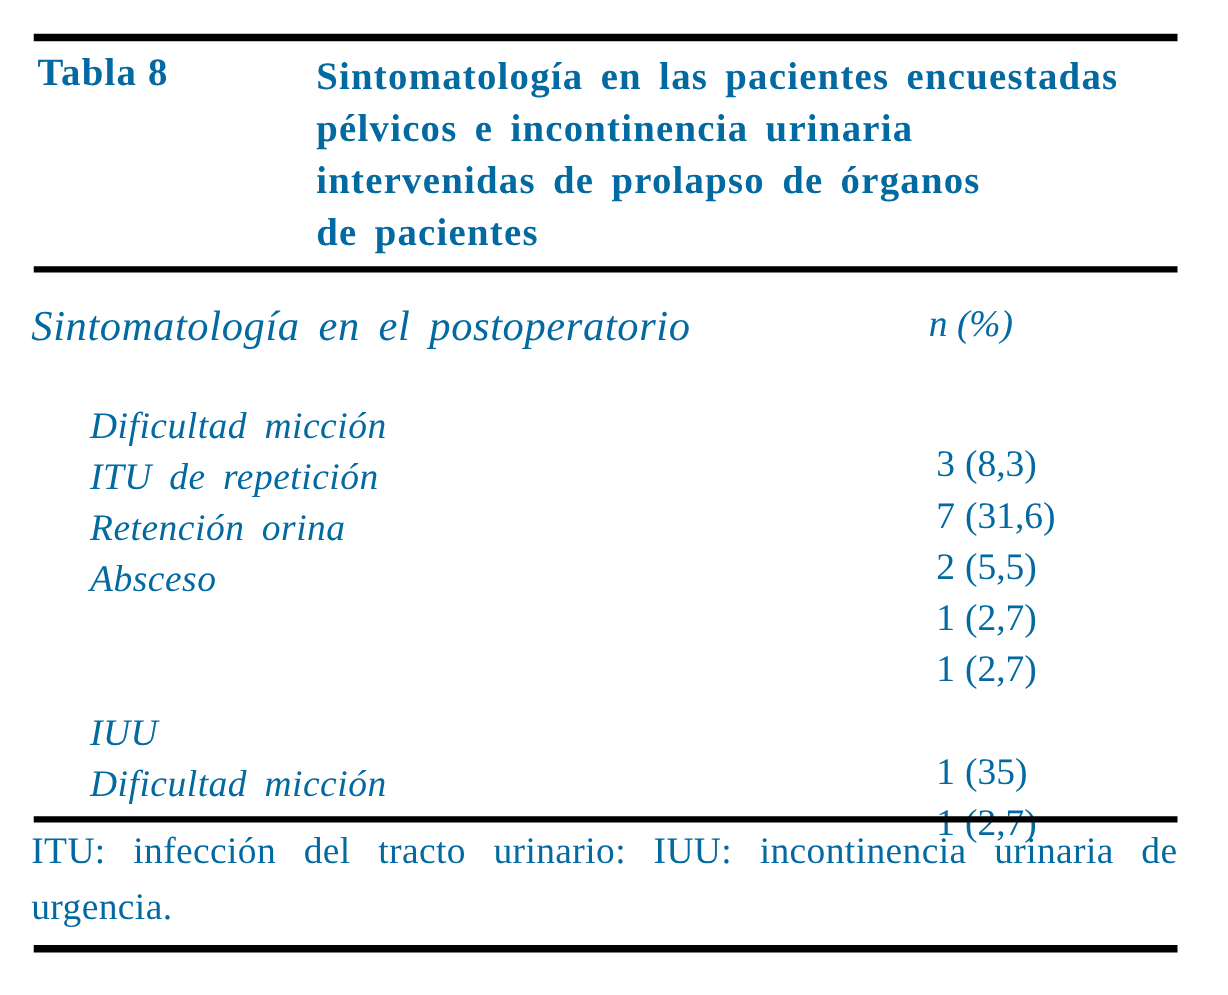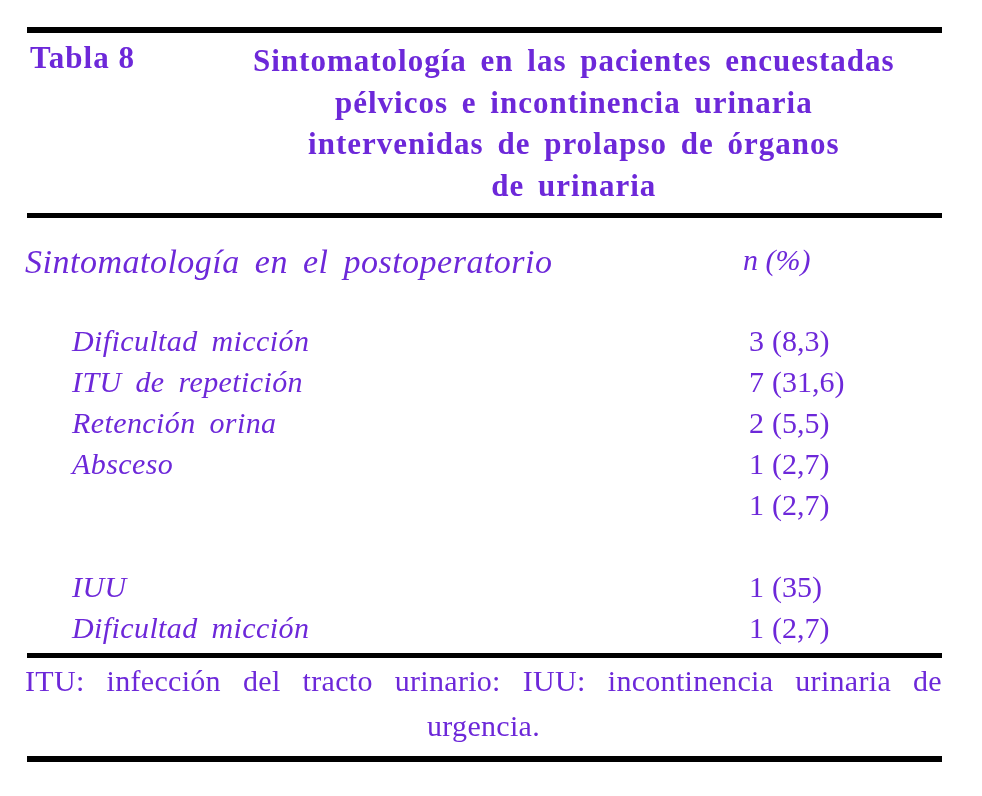--- a/index.html
+++ b/index.html
@@ -1,21 +1,21 @@
 <!DOCTYPE html>
 <html><head>
 <meta charset="utf-8">
 <style>
   html, body { margin: 0; padding: 0; background: #ffffff; }
   .page {
     position: relative;
     width: 982px;
     height: 796px;
     background: #ffffff;
-    color: #6d28d9;
+    color: #0369a1;
     font-family: "Liberation Serif", serif;
     overflow: hidden;
   }
   .rule {
     position: absolute;
     left: 27px;
     width: 915px;
     background: #000000;
   }
   .rule-top    { top: 27px;  height: 6px; }
@@ -35,21 +35,20 @@
   .table-title {
     position: absolute;
     left: 253px;
     top: 40px;
     font-weight: bold;
     font-size: 31px;
     line-height: 41.5px;
     letter-spacing: 1px;
     word-spacing: 5px;
     white-space: nowrap;
-    text-align: center;
   }
 
   .col-left {
     position: absolute;
     left: 25px;
     top: 243px;
     font-style: italic;
     font-size: 34px;
     word-spacing: 6px;
     letter-spacing: 0.5px;
@@ -82,20 +81,21 @@
     word-spacing: 6px;
     letter-spacing: 0.4px;
     white-space: nowrap;
     font-style: italic;
   }
   .row.section .label { left: 0; }
   .row .value {
     position: absolute;
     left: 708px;
     white-space: nowrap;
+    margin-top: 31px;
   }
   .row .value .n {
     display: inline-block;
     min-width: 31px;
     text-align: right;
   }
   .row .value .pct { margin-left: 8px; }
 
   .footnote {
     position: absolute;
@@ -103,36 +103,36 @@
     top: 658px;
     width: 917px;
     font-size: 30px;
     line-height: 45px;
     letter-spacing: 0.3px;
   }
   .fn-line1 {
     text-align: justify;
     text-align-last: justify;
   }
-  .fn-line2 { text-align: center; }
+  .fn-line2 { text-align: left; }
 </style>
 </head>
 <body>
 
 <div class="page">
 
   <div class="rule rule-top"></div>
 
   <div class="table-label">Tabla 8</div>
 
   <div class="table-title">
     <div>Sintomatología en las pacientes encuestadas</div>
     <div>pélvicos e incontinencia urinaria</div>
     <div>intervenidas de prolapso de órganos</div>
-    <div>de urinaria</div>
+    <div>de pacientes</div>
   </div>
 
   <div class="rule rule-mid"></div>
 
   <div class="col-left">Sintomatología en el postoperatorio</div>
   <div class="col-right">n (%)</div>
 
   <div class="rows">
 
     <div class="row">

